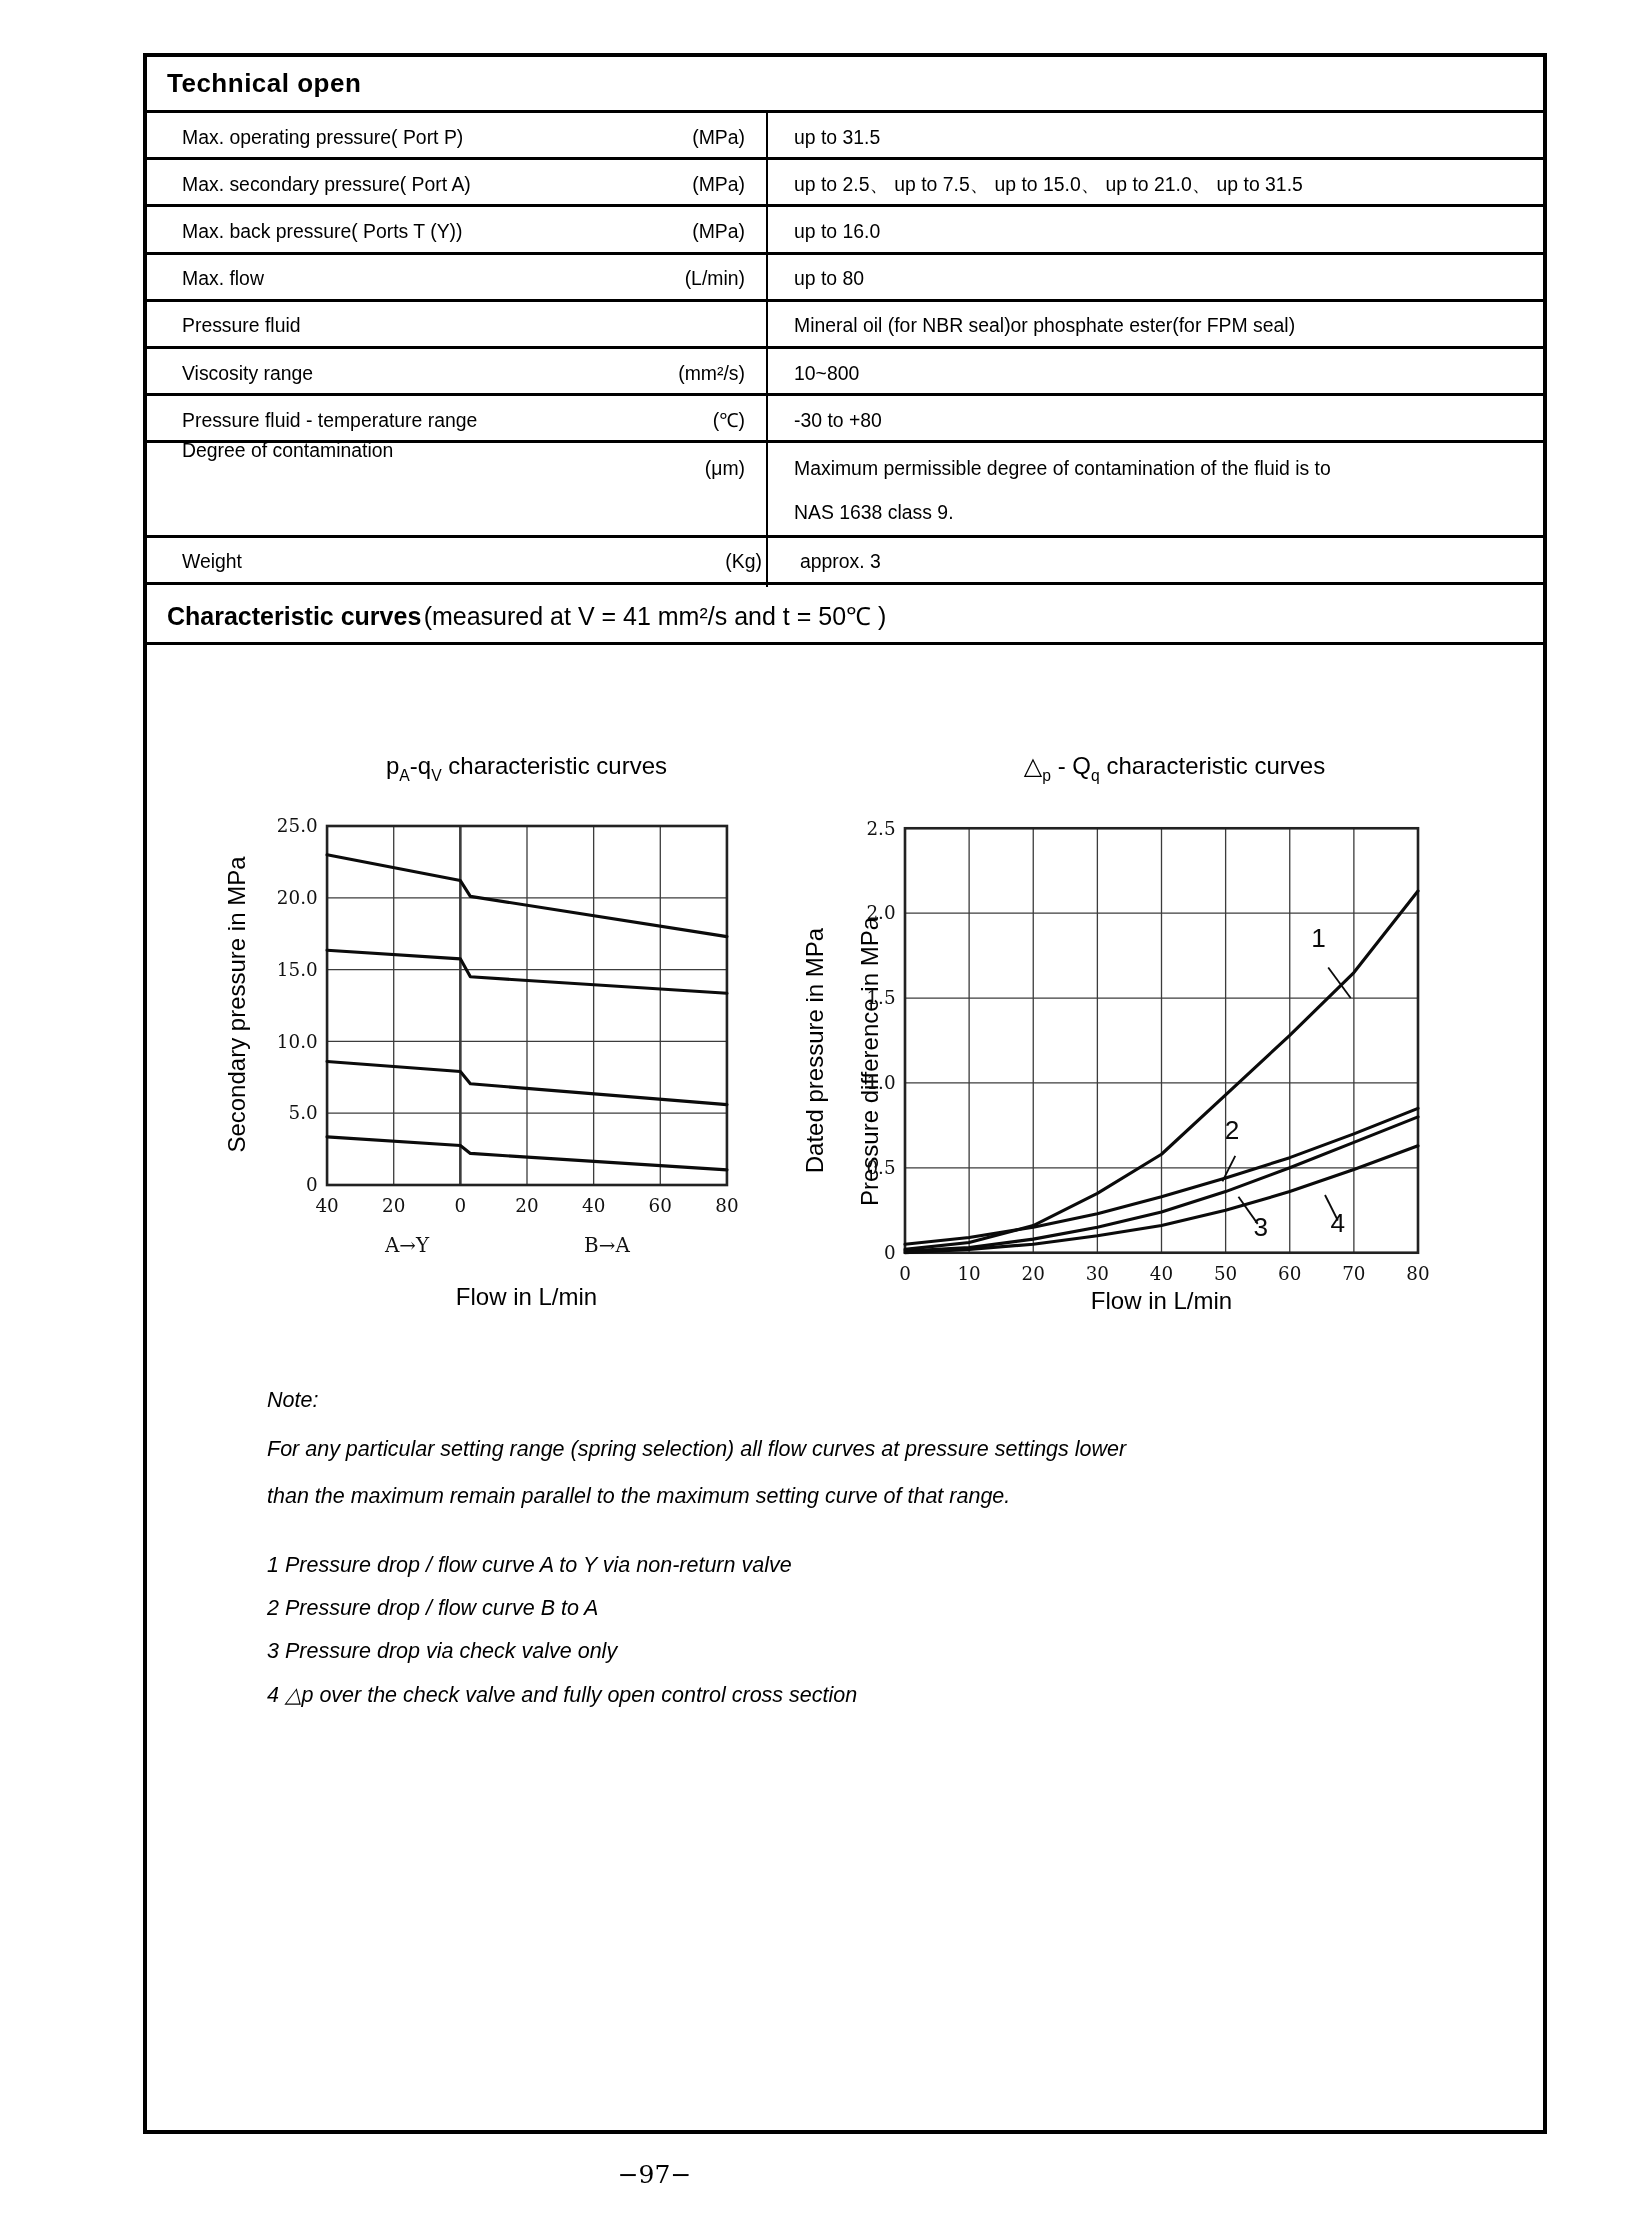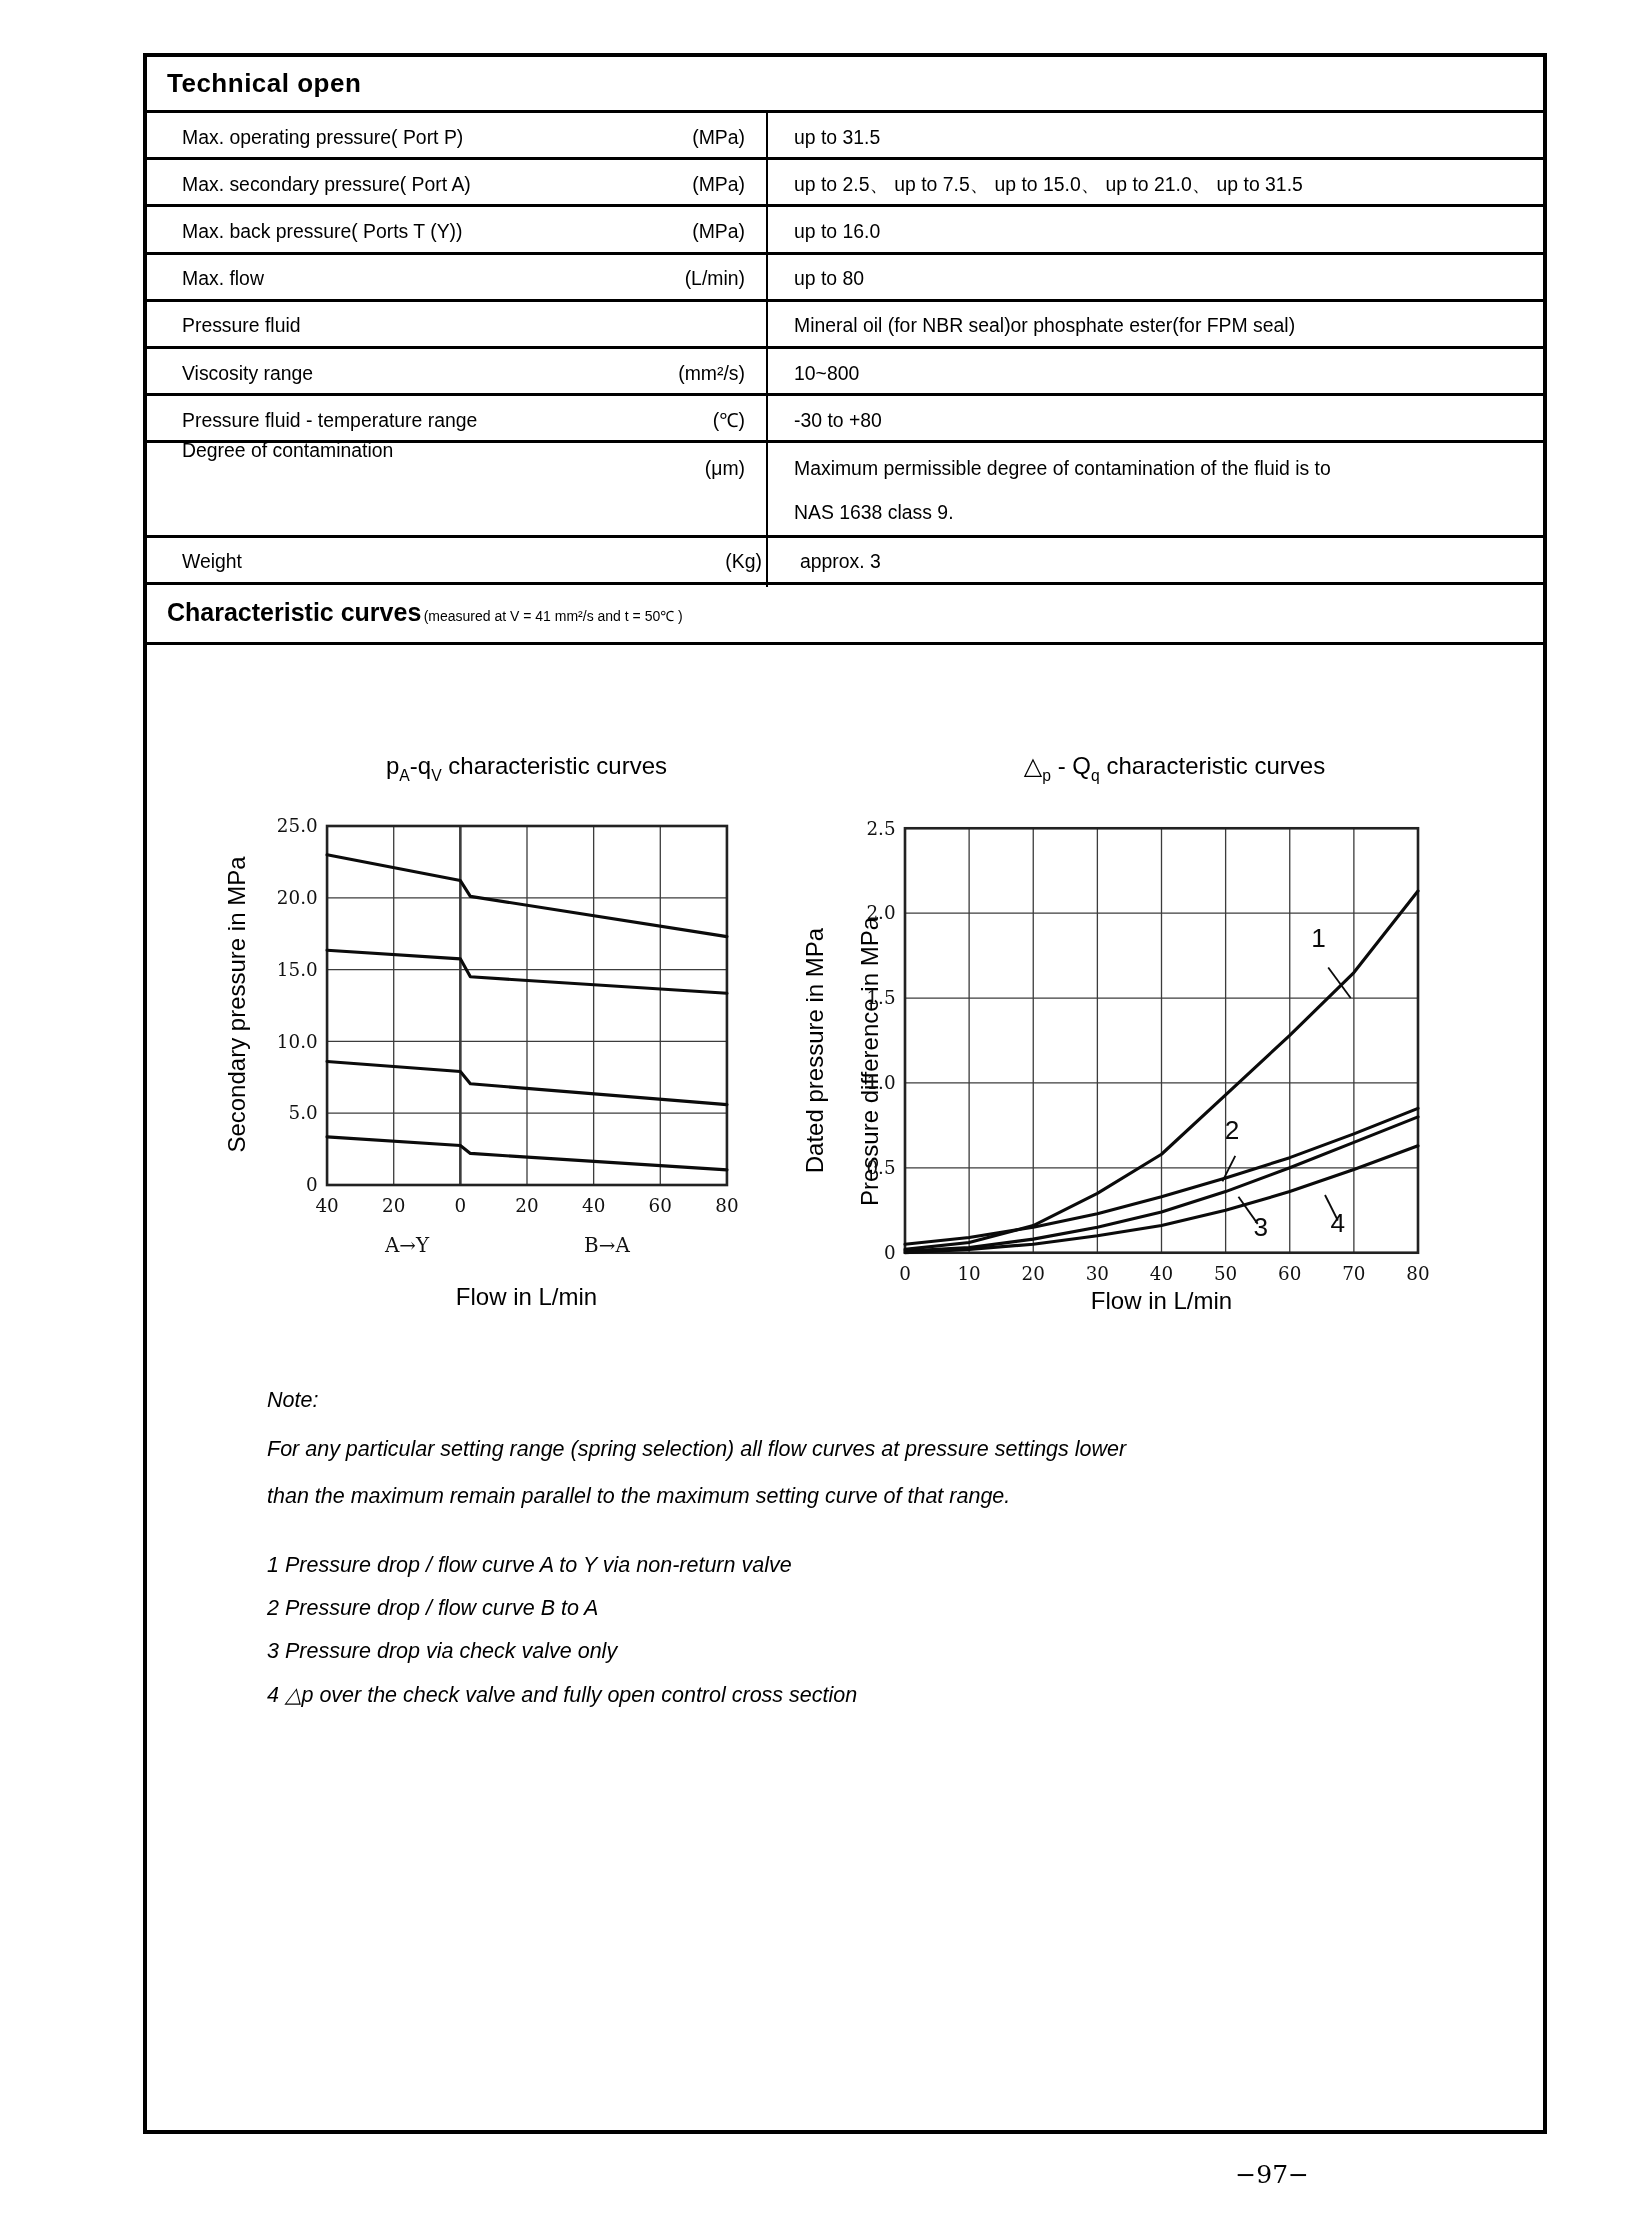--- a/index.html
+++ b/index.html
@@ -15,30 +15,30 @@
   .vline{position:absolute;width:2.1px;background:#000;}
   .cell{position:absolute;font-size:19.4px;line-height:1.15;white-space:nowrap;}
   .cell.label{}
   .cell.unit{text-align:right;}
   .table-title{
     position:absolute;left:167px;font-size:26px;font-weight:700;
     letter-spacing:0.5px;
   }
   .section-title{position:absolute;left:167px;white-space:nowrap;}
   .section-title .bold{font-size:25px;font-weight:700;}
-  .section-title .normal{font-size:14px;font-weight:400;}
+  .section-title .normal{font-size:25px;font-weight:400;}
   .chart-title{position:absolute;width:629px;text-align:center;font-size:24px;white-space:nowrap;}
   .chart-title sub, .title-sub{font-size:15.7px;position:relative;top:7.3px;}
   .rot-label{
     position:absolute;width:629px;height:31px;text-align:center;
     font-size:24px;transform:rotate(-90deg);white-space:nowrap;
   }
   .flow-label{position:absolute;width:367px;text-align:center;font-size:24px;}
   .note{position:absolute;font-size:21.5px;white-space:nowrap;font-style:italic;}
-  .footer{position:absolute;left:0;width:1309px;text-align:right;
+  .footer{position:absolute;left:0;width:1309px;text-align:center;
     font-family:"DejaVu Serif",serif;font-size:25px;}
   svg.chart{position:absolute;overflow:visible;}
   svg.chart text.tick{font-family:"DejaVu Serif",serif;font-size:35px;fill:#111;}
   svg.chart text.subtick{font-family:"DejaVu Serif",serif;font-size:38px;fill:#111;}
   svg.chart text.curvelabel{font-family:"Liberation Sans",sans-serif;font-size:50px;fill:#0b0b0b;}
 </style>
 </head>
 <body>
 
 <div class="page">

